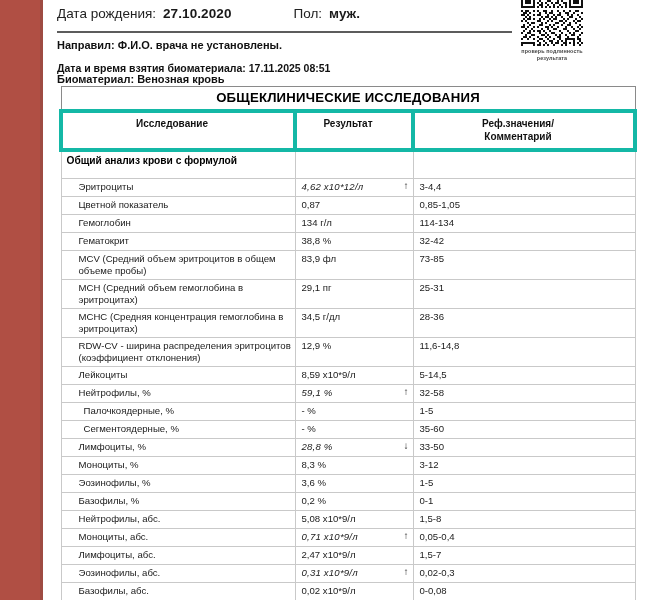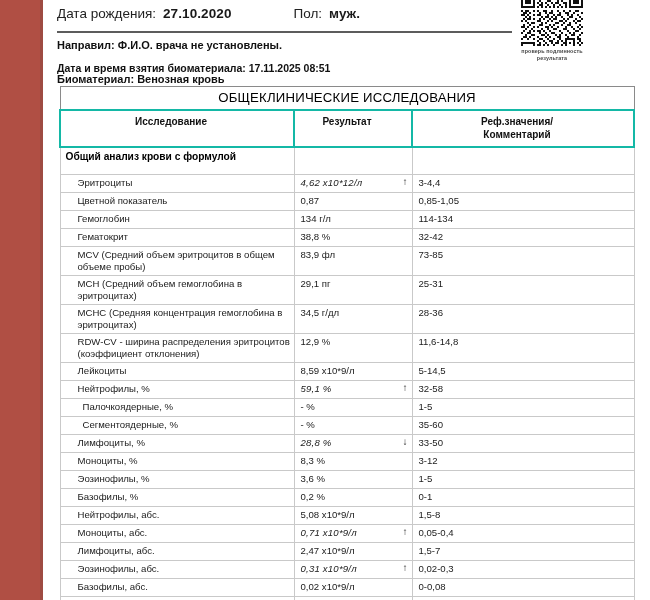--- a/index.html
+++ b/index.html
@@ -156,32 +156,32 @@
   }
   
   col.c-name  { width: 234px; }
   col.c-res   { width: 118px; }
   col.c-ref   { width: 222px; }
 
   tr.title-row td {
     border: 1px solid #8a8a8a;
     text-align: center;
     font-size: 13.2px;
-    font-weight: normal;
+    font-weight: bold;
     letter-spacing: .2px;
     padding: 3px 0 4px 0;
     color: #000;
   }
   tr.head-row th {
     text-align: center;
     font-size: 10px;
     font-weight: bold;
     padding: 5px 14px 5px 2px;
     color: #111;
-    border: 2px solid #14b8a6;
+    border: 4px solid #14b8a6;
     line-height: 1.25;
   }
   tr.section-row td {
     font-weight: bold;
     font-size: 10.2px;
     padding: 3px 0 3px 5px;
     height: 20px;
     color: #000;
   }
   tr.section-row td.blank { padding: 0; }

